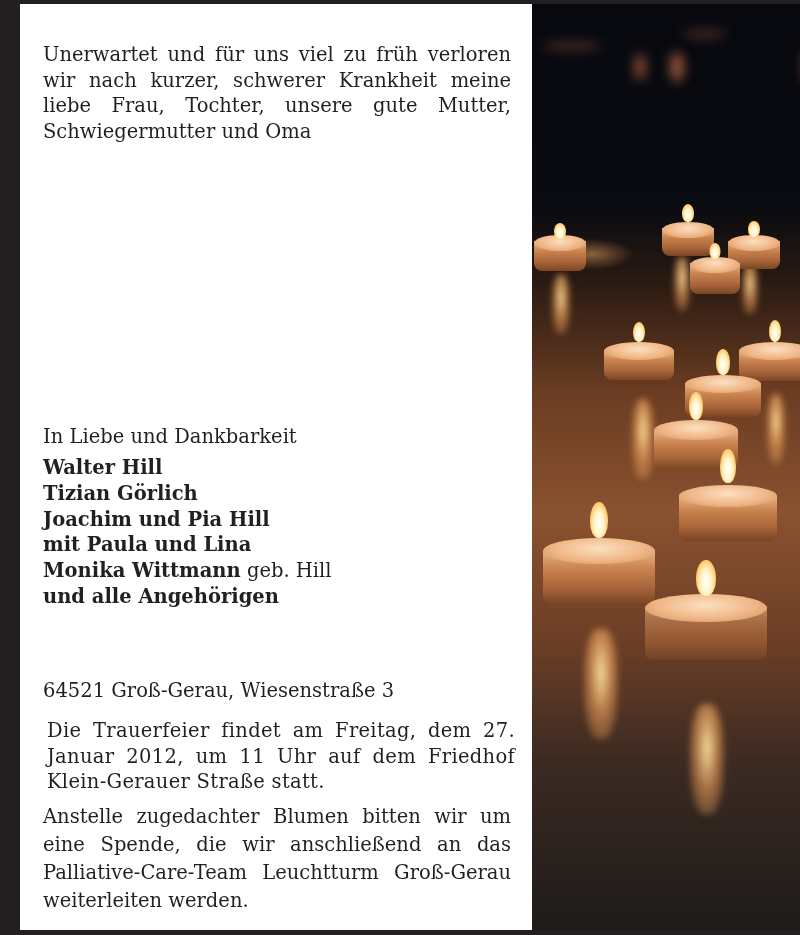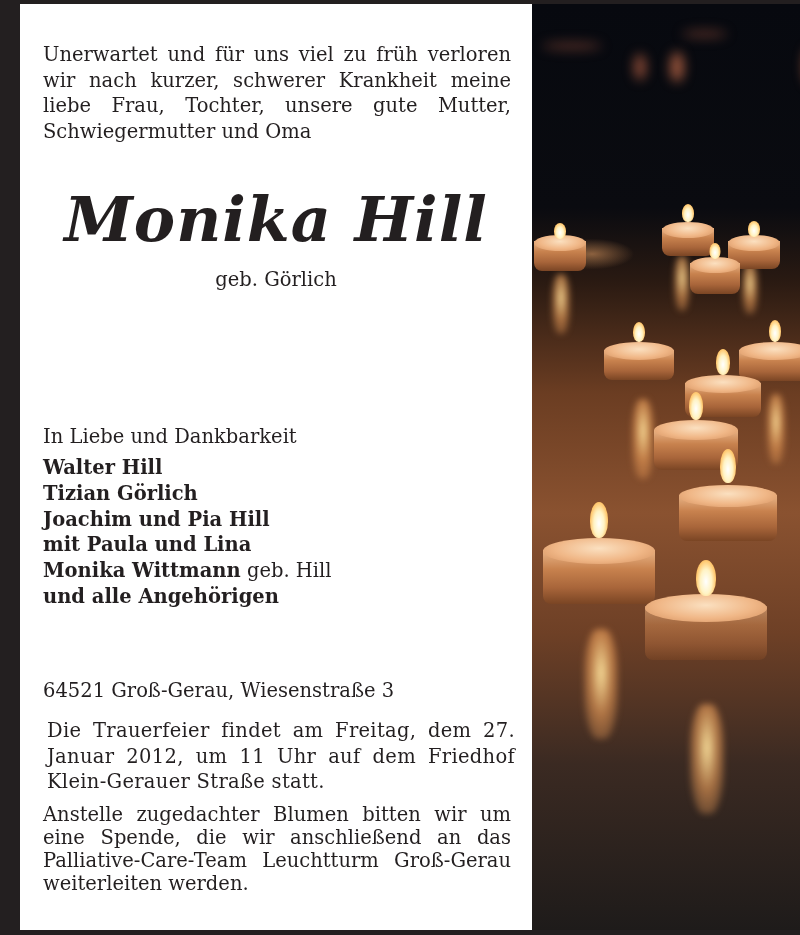--- a/index.html
+++ b/index.html
@@ -78,32 +78,30 @@
   .address {
     position: absolute; left: 23px; top: 674px; font-size: 19.5px; line-height: 26px;
   }
   .ceremony {
     position: absolute; left: 23px; top: 710px; width: 468px; margin: 4px;
     font-size: 19.5px; line-height: 25.5px; text-align: justify; text-align-last: left;
     letter-spacing: 0.3px;
   }
   .donation {
     position: absolute; left: 23px; top: 799px; width: 468px; margin: 0;
-    font-size: 19.5px; line-height: 23px; text-align: justify; text-align-last: left;
+    font-size: 19.5px; line-height: 28px; text-align: justify; text-align-last: left;
   }
 </style>
 </head>
 <body>
 
 <div class="frame">
   <div class="text-panel">
     <p class="intro">Unerwartet und für uns viel zu früh verloren wir nach kurzer, schwerer Krankheit meine liebe Frau, Tochter, unsere gute Mutter, Schwiegermutter und Oma</p>
 
-    <h1 class="name">Monika Hill</h1>
-    <div class="maiden">geb. Görlich</div>
 
     <div class="thanks">In Liebe und Dankbarkeit</div>
     <ul class="mourners">
       <li><span>Walter Hill</span></li>
       <li><span>Tizian Görlich</span></li>
       <li><span>Joachim und Pia Hill</span></li>
       <li><span>mit Paula und Lina</span></li>
       <li><span>Monika Wittmann</span><span class="normal"> geb. Hill</span></li>
       <li><span>und alle Angehörigen</span></li>
     </ul>

